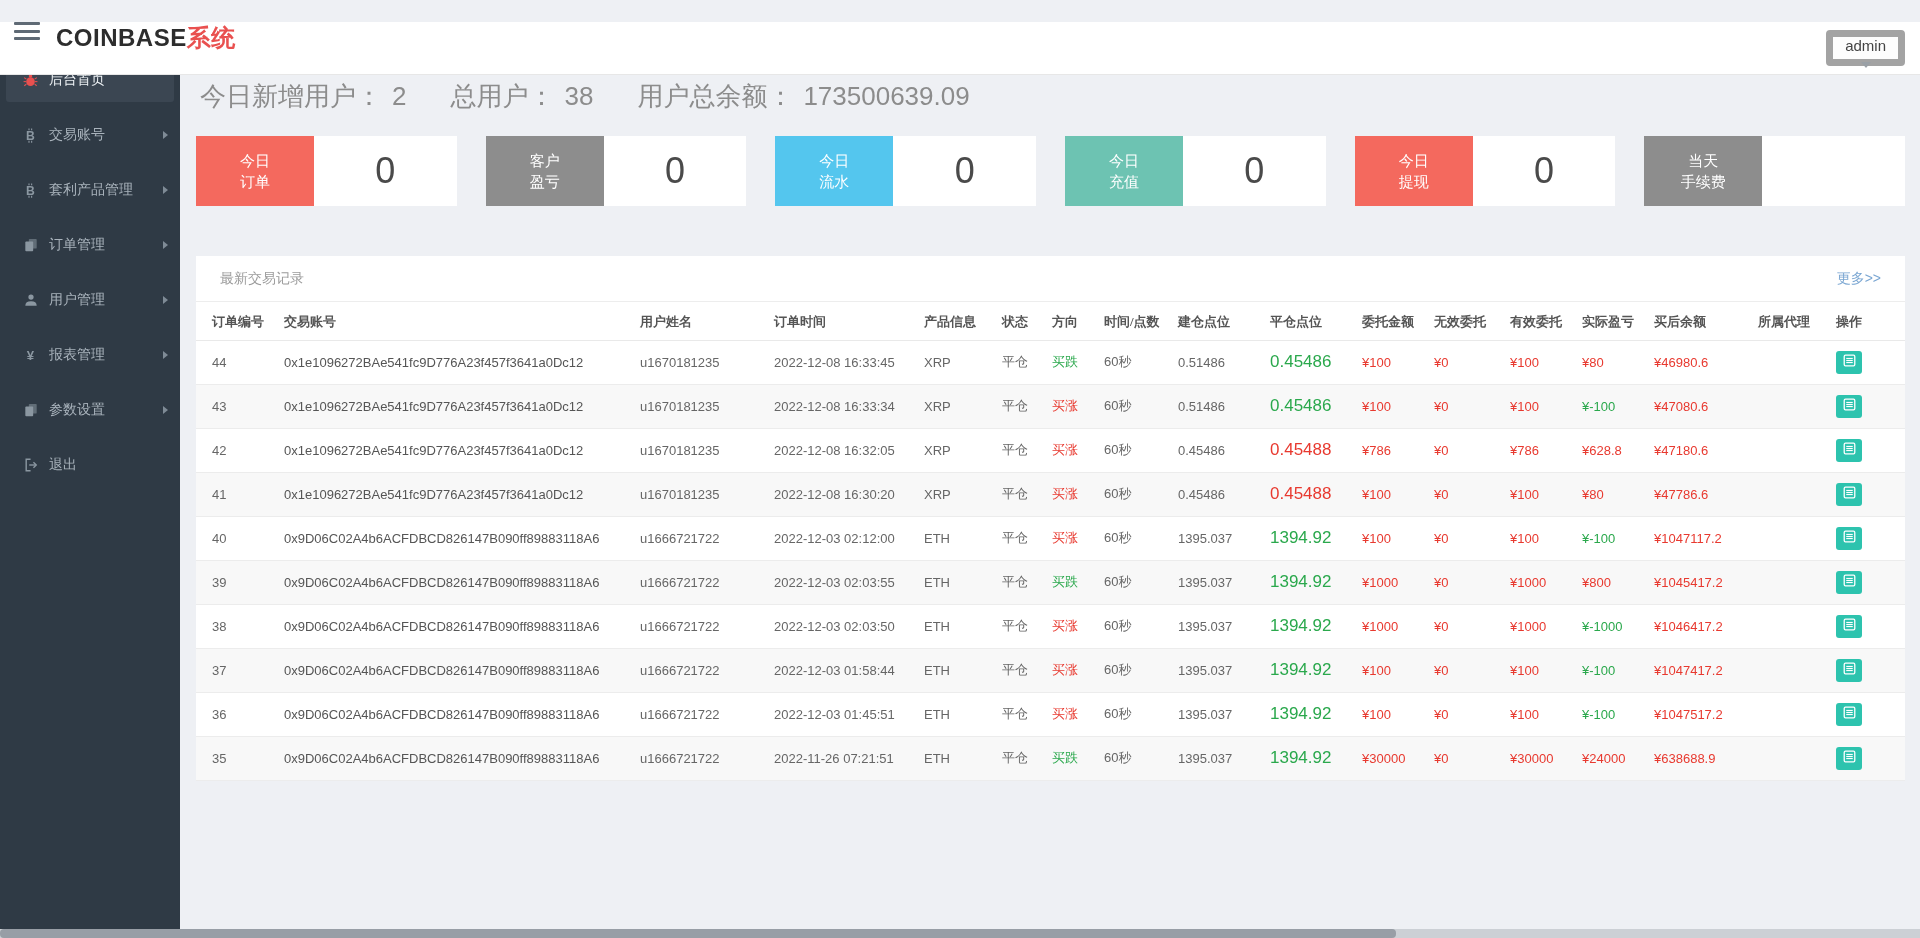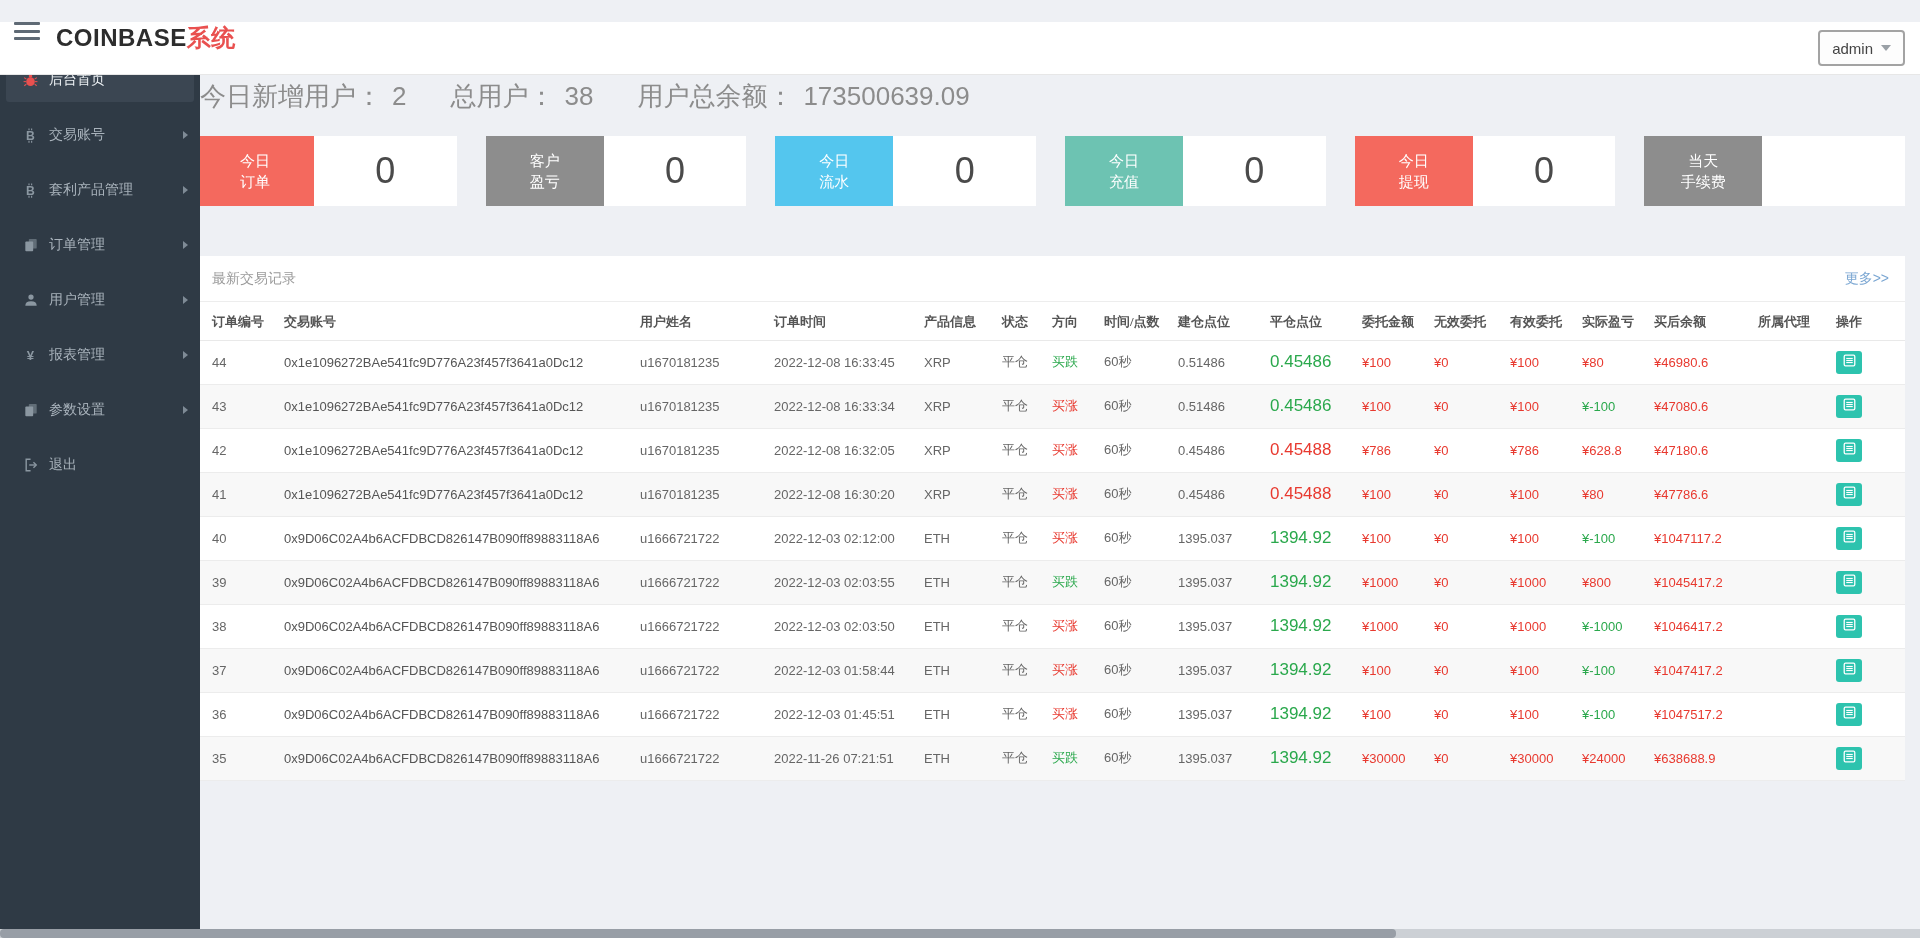--- a/index.html
+++ b/index.html
@@ -8,27 +8,27 @@
 
   
   .app-header { position:absolute; top:4px; left:0; width:1920px; height:53px; background:#fff;
     border-bottom:1px solid #e7e7e7; display:flex; align-items:flex-start; z-index:20;margin-top:18px; }
   .hamburger { width:26px; height:18px; margin-left:14px; display:flex; flex-direction:column;
     justify-content:space-between; cursor:pointer; }
   .hamburger span { display:block; height:3px; background:#5f6a75; border-radius:1px; }
   .brand { margin-left:16px; font-size:24px; font-weight:bold; letter-spacing:.5px; color:#2d2d2d; }
   .brand .suffix { color:var(--accent-red); }
   .user-menu { position:absolute; right:15px; top:8px; height:36px; padding:0 12px; background:#fdfdfd;
-    border:2px solid #a3a3a3; border-radius:4px; display:flex; align-items:center; gap:8px;
-    font-size:15px; color:#444; cursor:pointer; }
+    border:7px solid #a3a3a3; border-radius:4px; display:flex; align-items:center; gap:8px;
+    font-size:15px; color:#444; cursor:pointer;flex-direction:column; }
   .caret-down { width:0; height:0; border-left:5px solid transparent; border-right:5px solid transparent;
     border-top:6px solid #9aa0a6; }
 
   
-  .sidebar { position:absolute; top:53px; left:0; bottom:0; width:200px; background:#2f3a45; z-index:10; }
+  .sidebar { position:absolute; top:53px; left:0; bottom:0; width:180px; background:#2f3a45; z-index:10; }
   .side-nav { padding-top:5px; }
   .side-item { height:44px; margin:0 0 11px 0; display:flex; align-items:center; padding:0 14px 0 22px;
     color:#a9b3bc; font-size:14px; cursor:pointer; position:relative; }
   .side-item .mi { width:17px; display:inline-flex; justify-content:center; color:#8b97a1; }
   .side-item .lbl { margin-left:10px; }
   .side-item.active { background:#3b4652; border-radius:3px; margin:0 6px 11px 6px; padding-left:16px; color:#eef2f5; }
   .side-item.active .mi { color:var(--accent-red); }
   .side-arrow { position:absolute; right:12px; width:0; height:0; border-top:4px solid transparent;
     border-bottom:4px solid transparent; border-left:5px solid #7f8b96; }
 
@@ -41,21 +41,21 @@
   .cards-row { display:flex; gap:29px; margin-top:22px; }
   .stat-card { flex:1; height:70px; background:#fff; display:flex; overflow:hidden; }
   .stat-card .tag { width:118px; color:#fff; font-size:15px; line-height:1.4; display:flex; flex-direction:column;
     align-items:center; justify-content:center; text-align:center; }
   .stat-card .val { flex:1; display:flex; align-items:center; justify-content:center;
     font-size:36px; font-weight:100; color:#4a4a4a; }
 
   
   .table-card { margin-top:50px; background:#fff; }
   .table-card-head { height:46px; display:flex; align-items:center; justify-content:space-between;
-    padding:0 16px; border-bottom:1px solid #ededed; }
+    padding:0 24px; border-bottom:1px solid #ededed; }
   .table-title { color:#9b9b9b; font-size:14px; }
   .more-link { color:var(--link-blue); font-size:14px; text-decoration:none; cursor:pointer; }
 
   table.data { width:100%; border-collapse:collapse; table-layout:fixed; margin-top:2px; }
   table.data th { height:36px; font-size:13px; color:#555; text-align:left; font-weight:bold;
     padding:0 4px 0 16px; border-bottom:1px solid #e9e9e9; white-space:nowrap;font-family:Liberation Serif, serif; }
   table.data td { height:44px; font-size:13px; color:#666; padding:0 4px 0 16px;
     border-bottom:1px solid #ececec; white-space:nowrap; overflow:hidden; }
   table.data tr:nth-child(even) td { background:#f8f8f8; }
   .c-red   { color:var(--cell-red); }

